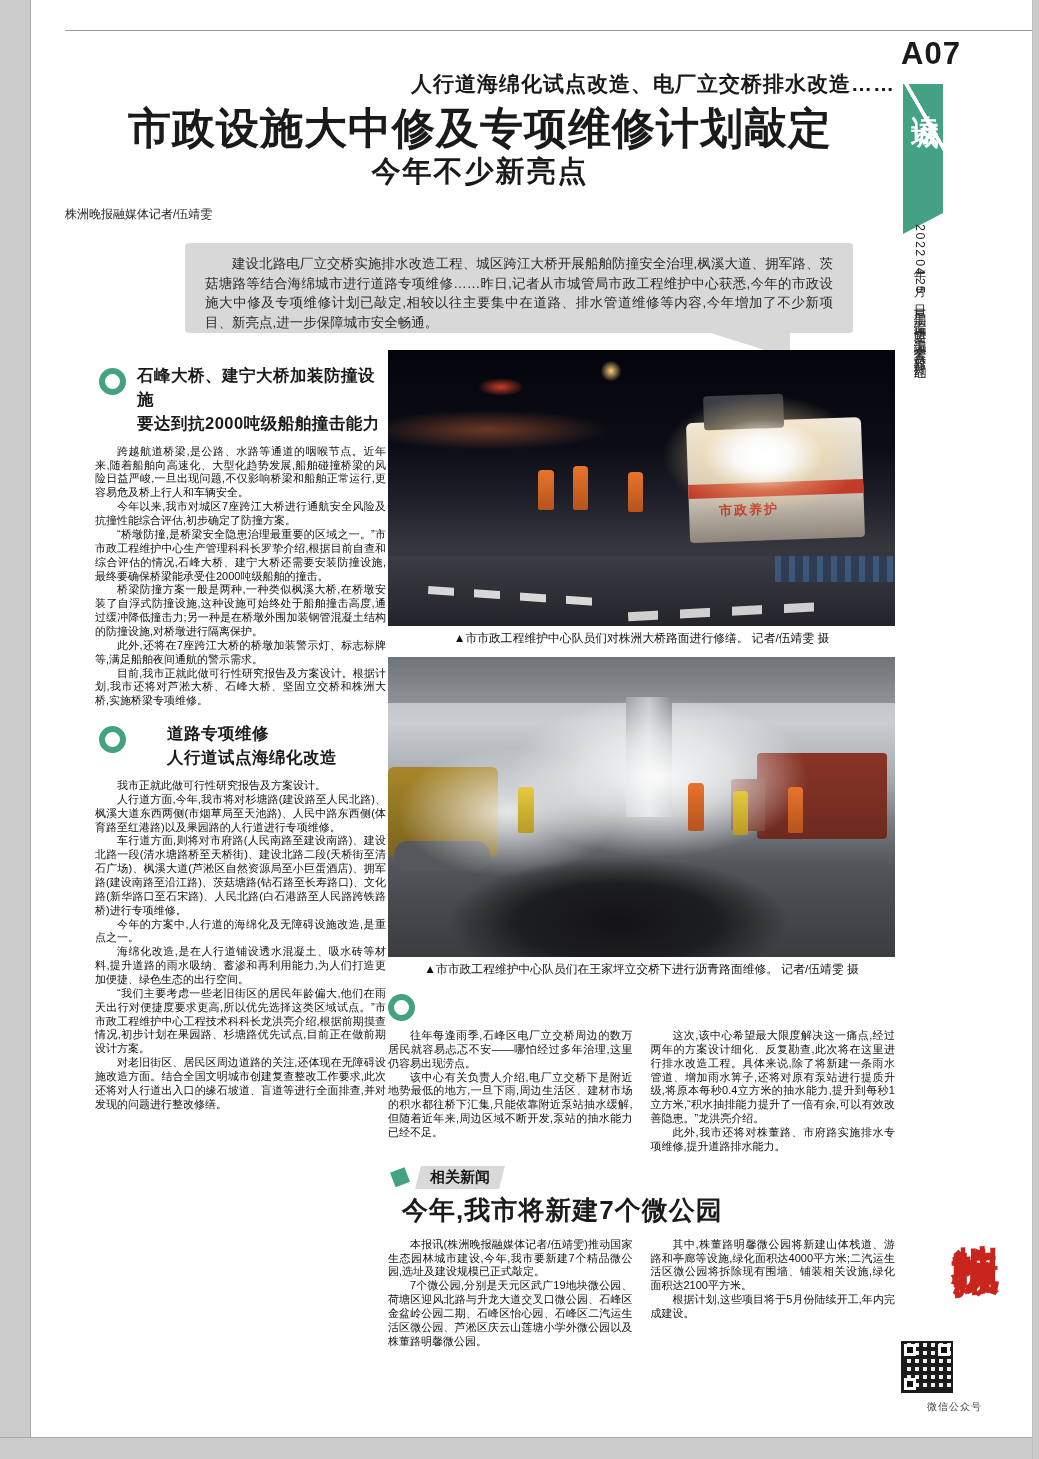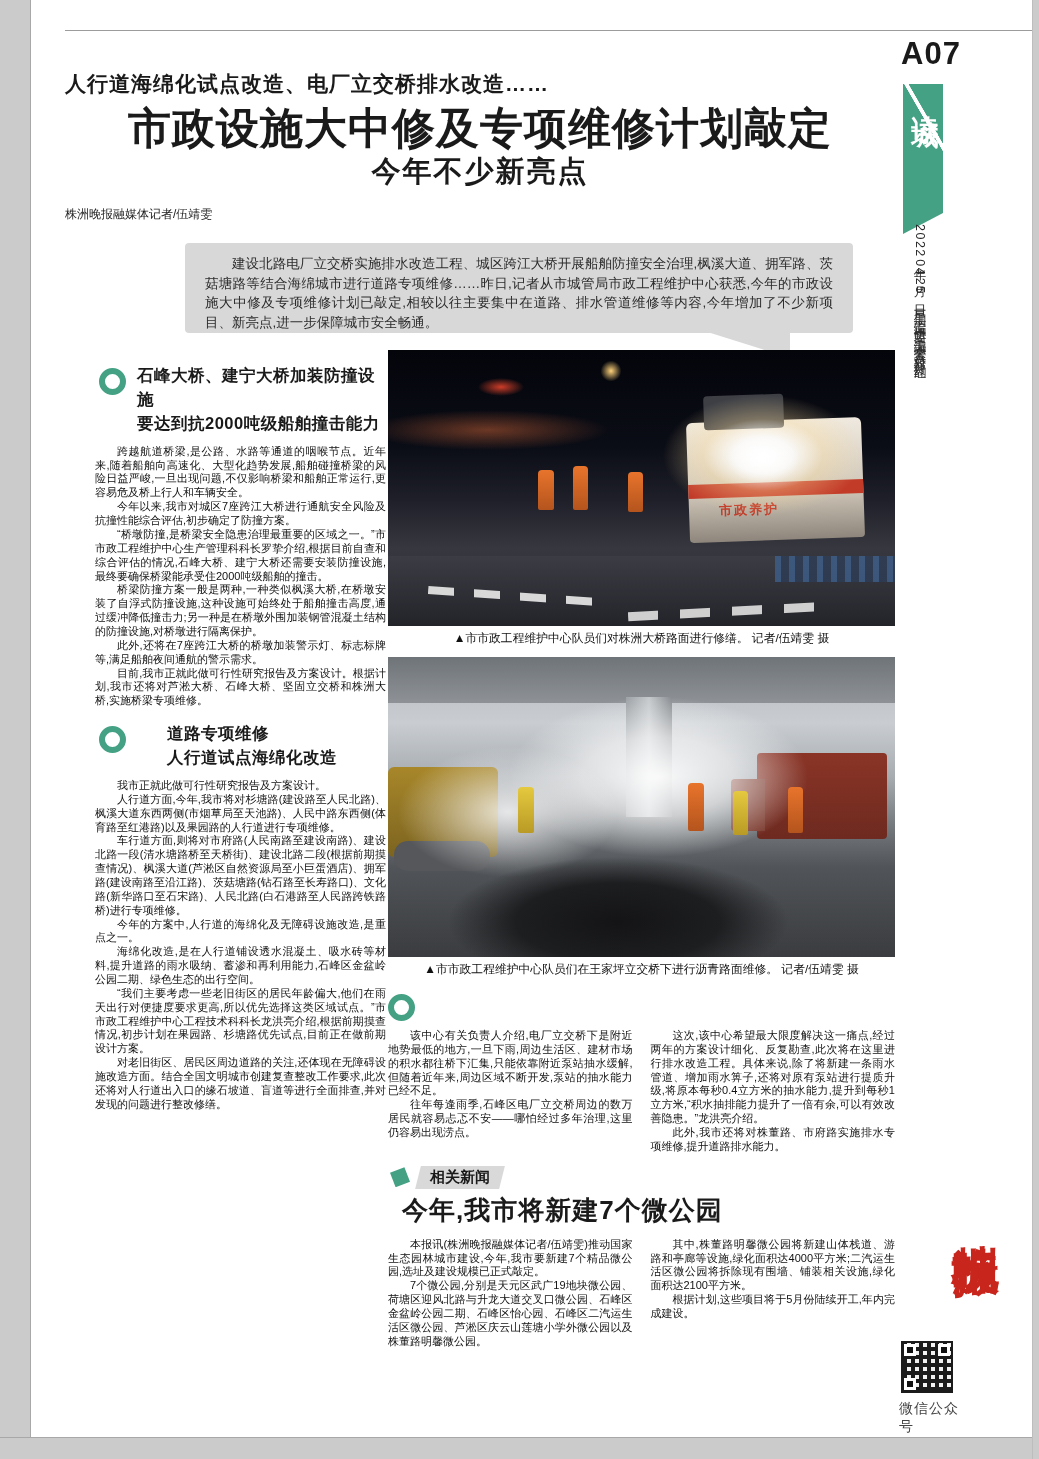--- a/index.html
+++ b/index.html
@@ -32,24 +32,24 @@
     position:absolute;left:896px;top:1208px;width:106px;height:128px;
     writing-mode:vertical-rl;font-size:47px;font-weight:900;line-height:1.1;
     letter-spacing:2px;transform:skewY(-2deg);
   }
   .qr{position:absolute;left:903px;top:1343px;width:48px;height:48px;background:
       repeating-linear-gradient(0deg,#1b1b1b 0 4px,transparent 4px 8px),
       repeating-linear-gradient(90deg,#1b1b1b 0 4px,#f2f2f2 4px 8px);
       outline:2px solid #1b1b1b;}
   .qr-eye{position:absolute;width:12px;height:12px;background:#111;box-shadow:inset 0 0 0 3px #fff,inset 0 0 0 5px #111;}
   .qr-eye.e1{left:1px;top:1px;} .qr-eye.e2{right:1px;top:1px;} .qr-eye.e3{left:1px;bottom:1px;}
-  .wechat{position:absolute;left:899px;top:1400px;width:60px;font-size:14px;color:#444;letter-spacing:1px;}
-
-  
-  .kicker{position:absolute;left:65px;top:70px;width:830px;text-align:left;font-size:21px;font-weight:600;letter-spacing:1px;}
+  .wechat{position:absolute;left:927px;top:1400px;width:60px;font-size:10px;color:#444;letter-spacing:1px;}
+
+  
+  .kicker{position:absolute;left:65px;top:70px;width:830px;text-align:right;font-size:21px;font-weight:600;letter-spacing:1px;}
   .title1{position:absolute;left:65px;top:100px;width:830px;text-align:center;font-size:43px;font-weight:900;letter-spacing:1px;}
   .title2{position:absolute;left:65px;top:152px;width:830px;text-align:center;font-size:29px;font-weight:900;letter-spacing:2px;}
   .byline{position:absolute;left:65px;top:206px;width:830px;text-align:left;font-size:12px;color:#222;}
 
   
   .bubble{
     position:absolute;left:185px;top:243px;width:668px;height:90px;background:#d8d8d8;border-radius:4px;
     padding:11px 20px;box-sizing:border-box;font-size:13.5px;line-height:1.45;text-align:justify;color:#2c2c2c;
   }
   .bubble p{margin:0;text-indent:2em;}
@@ -166,23 +166,23 @@
 
     <div class="sec-head gap-top">
       <div class="ring"></div>
       <div class="ht">
         <div>道路专项维修</div>
         <div>人行道试点海绵化改造</div>
       </div>
     </div>
     <p>我市正就此做可行性研究报告及方案设计。</p>
     <p>人行道方面,今年,我市将对杉塘路(建设路至人民北路)、枫溪大道东西两侧(市烟草局至天池路)、人民中路东西侧(体育路至红港路)以及果园路的人行道进行专项维修。</p>
-    <p>车行道方面,则将对市府路(人民南路至建设南路)、建设北路一段(清水塘路桥至天桥街)、建设北路二段(根据前期摸查情况)、枫溪大道(芦淞区自然资源局至小巨蛋酒店)、拥军路(建设南路至沿江路)、茨菇塘路(钻石路至长寿路口)、文化路(新华路口至石宋路)、人民北路(白石港路至人民路跨铁路桥)进行专项维修。</p>
+    <p>车行道方面,则将对市府路(人民南路至建设南路)、建设北路一段(清水塘路桥至天桥街)、建设北路二段(天桥街至清石广场)、枫溪大道(芦淞区自然资源局至小巨蛋酒店)、拥军路(建设南路至沿江路)、茨菇塘路(钻石路至长寿路口)、文化路(新华路口至石宋路)、人民北路(白石港路至人民路跨铁路桥)进行专项维修。</p>
     <p>今年的方案中,人行道的海绵化及无障碍设施改造,是重点之一。</p>
-    <p>海绵化改造,是在人行道铺设透水混凝土、吸水砖等材料,提升道路的雨水吸纳、蓄渗和再利用能力,石峰区金盆岭公园二期、绿色生态的出行空间。</p>
+    <p>海绵化改造,是在人行道铺设透水混凝土、吸水砖等材料,提升道路的雨水吸纳、蓄渗和再利用能力,为人们打造更加便捷、绿色生态的出行空间。</p>
     <p>“我们主要考虑一些老旧街区的居民年龄偏大,他们在雨天出行对便捷度要求更高,所以优先选择这类区域试点。”市市政工程维护中心工程技术科科长龙洪亮介绍,根据前期摸查情况,初步计划在果园路、杉塘路优先试点,目前正在做前期设计方案。</p>
     <p>对老旧街区、居民区周边道路的关注,还体现在无障碍设施改造方面。结合全国文明城市创建复查整改工作要求,此次还将对人行道出入口的缘石坡道、盲道等进行全面排查,并对发现的问题进行整改修缮。</p>
   </div>
 
   <div class="right-col">
 
     <div class="photo photo1">
       <div class="glow p1-citylights"></div>
       <div class="glow p1-redlight"></div>
       <div class="glow p1-lamp"></div>
@@ -219,22 +219,22 @@
       <div class="worker w-orange" style="left:300px;top:126px;width:16px;height:48px;"></div>
       <div class="worker w-yellow" style="left:345px;top:134px;width:15px;height:44px;"></div>
       <div class="worker w-orange" style="left:400px;top:130px;width:15px;height:46px;"></div>
     </div>
     <div class="caption">▲市市政工程维护中心队员们在王家坪立交桥下进行沥青路面维修。  记者/伍靖雯 摄</div>
 
     <div class="s3-head">
       <div class="ring"></div>
     </div>
     <div class="twocol body-text">
+      <p>往年每逢雨季,石峰区电厂立交桥周边的数万居民就容易忐忑不安——哪怕经过多年治理,这里仍容易出现涝点。</p>
       <p>该中心有关负责人介绍,电厂立交桥下是附近地势最低的地方,一旦下雨,周边生活区、建材市场的积水都往桥下汇集,只能依靠附近泵站抽水缓解,但随着近年来,周边区域不断开发,泵站的抽水能力已经不足。</p>
-      <p>往年每逢雨季,石峰区电厂立交桥周边的数万居民就容易忐忑不安——哪怕经过多年治理,这里仍容易出现涝点。</p>
       <p>这次,该中心希望最大限度解决这一痛点,经过两年的方案设计细化、反复勘查,此次将在这里进行排水改造工程。具体来说,除了将新建一条雨水管道、增加雨水箅子,还将对原有泵站进行提质升级,将原本每秒0.4立方米的抽水能力,提升到每秒1立方米,“积水抽排能力提升了一倍有余,可以有效改善隐患。”龙洪亮介绍。</p>
       <p>此外,我市还将对株董路、市府路实施排水专项维修,提升道路排水能力。</p>
     </div>
 
     <div class="related">
       <div class="tag-row">
         <div class="nib"></div>
         <div class="tag-label"><span>相关新闻</span></div>
       </div>
       <div class="rel-headline">今年,我市将新建7个微公园</div>

